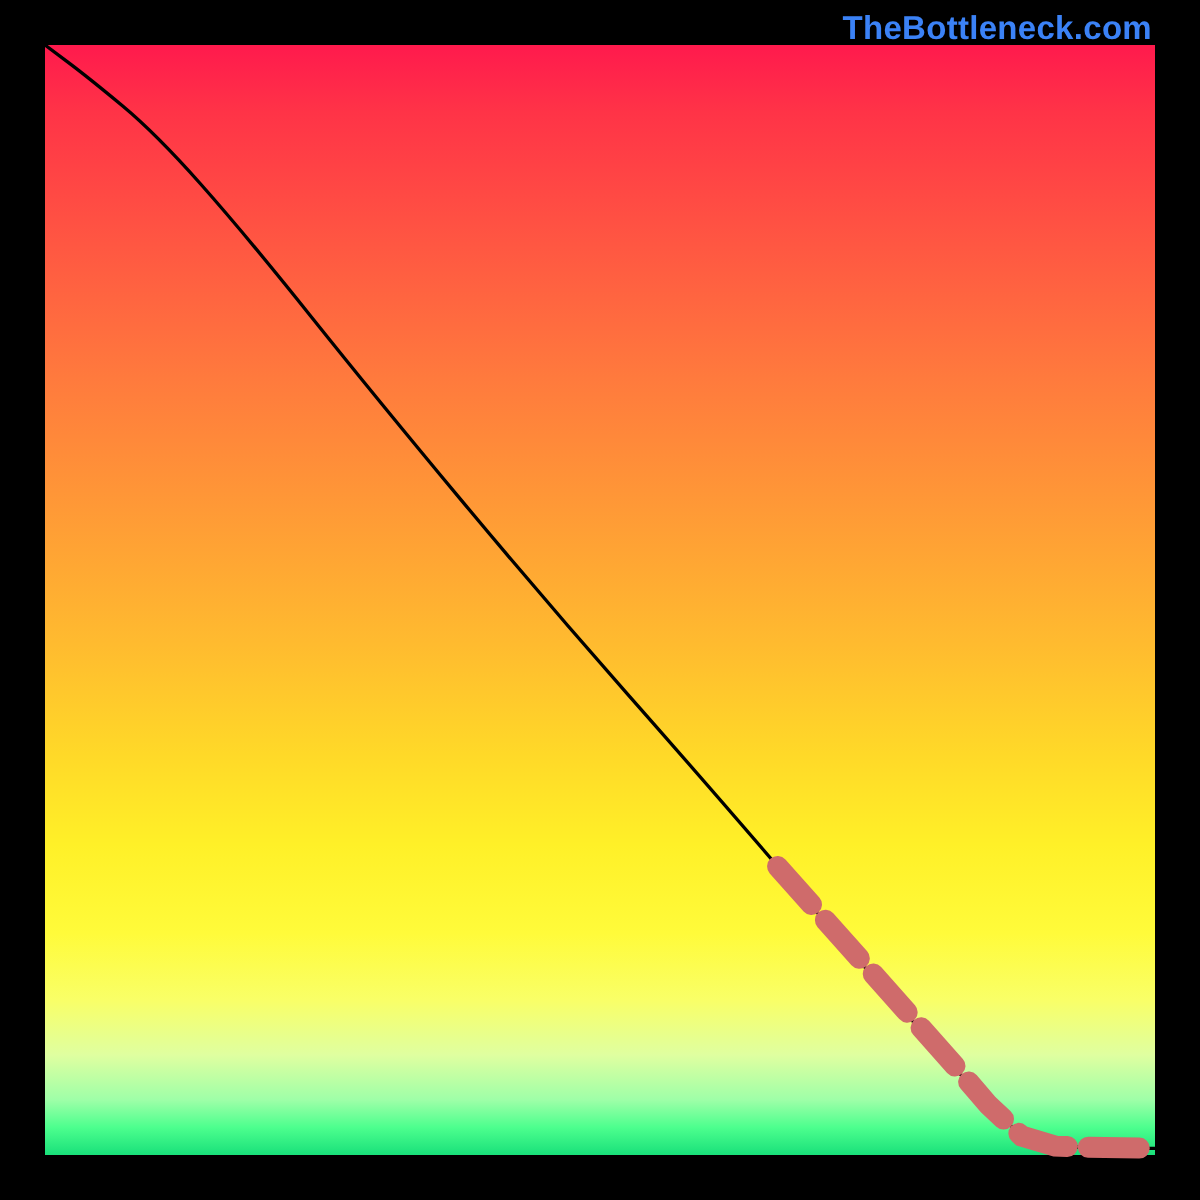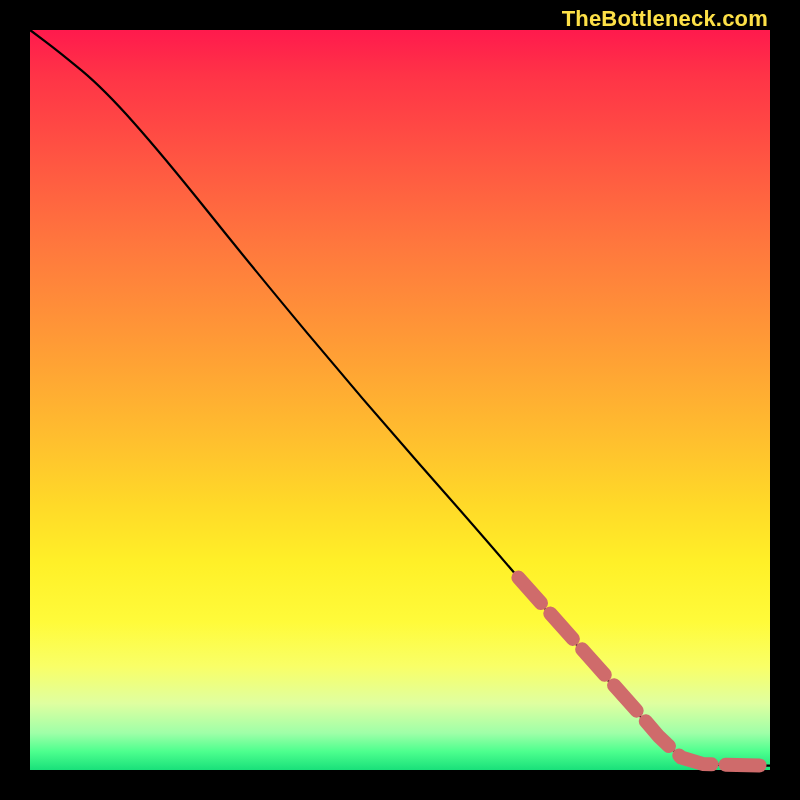--- a/index.html
+++ b/index.html
@@ -40,21 +40,21 @@
       #dfffa0 91%,
       #9fffa8 95%,
       #4dff8e 97.5%,
       #19e07a 100%
     );
   }
   .watermark {
     position: absolute;
     top: 6px;
     right: 32px;
-    color: #fde047;
+    color: #3b82f6;
     font-size: 22px;
     font-weight: 600;
     letter-spacing: 0.2px;
     font-family: Arial, Helvetica, sans-serif;
   }
   svg.lines {
     position: absolute;
     left: 30px;
     top: 30px;
     width: 740px;

